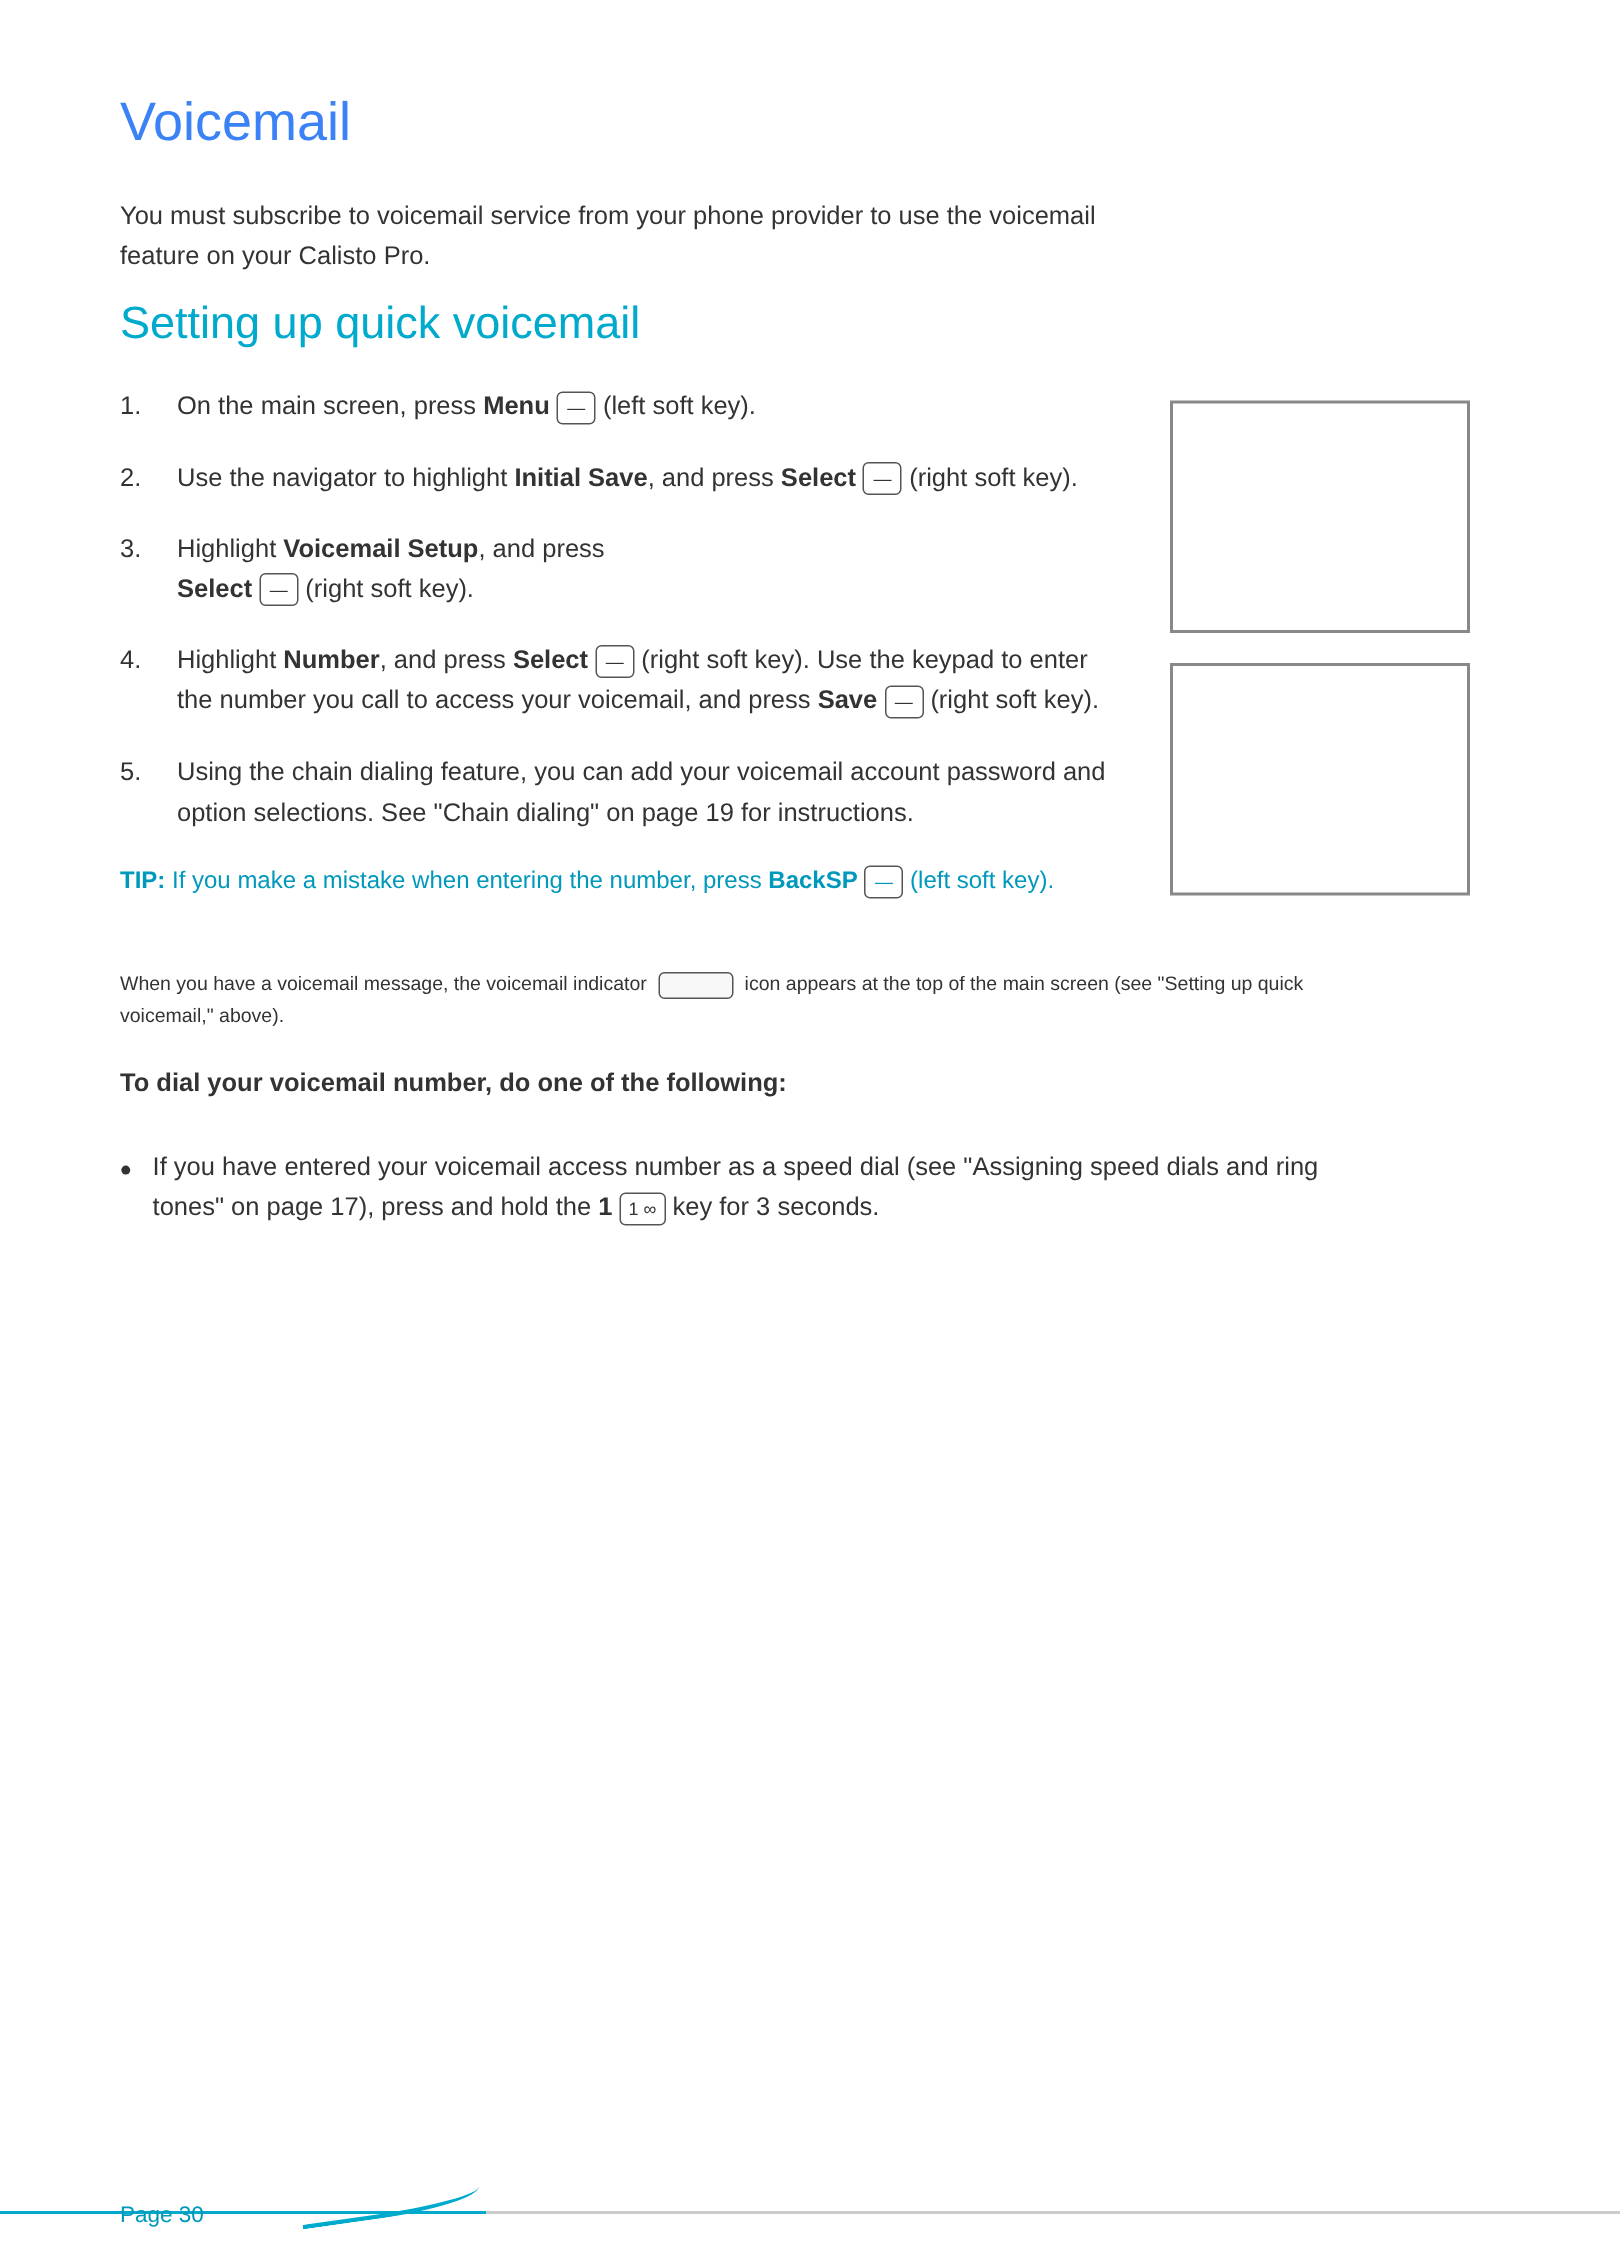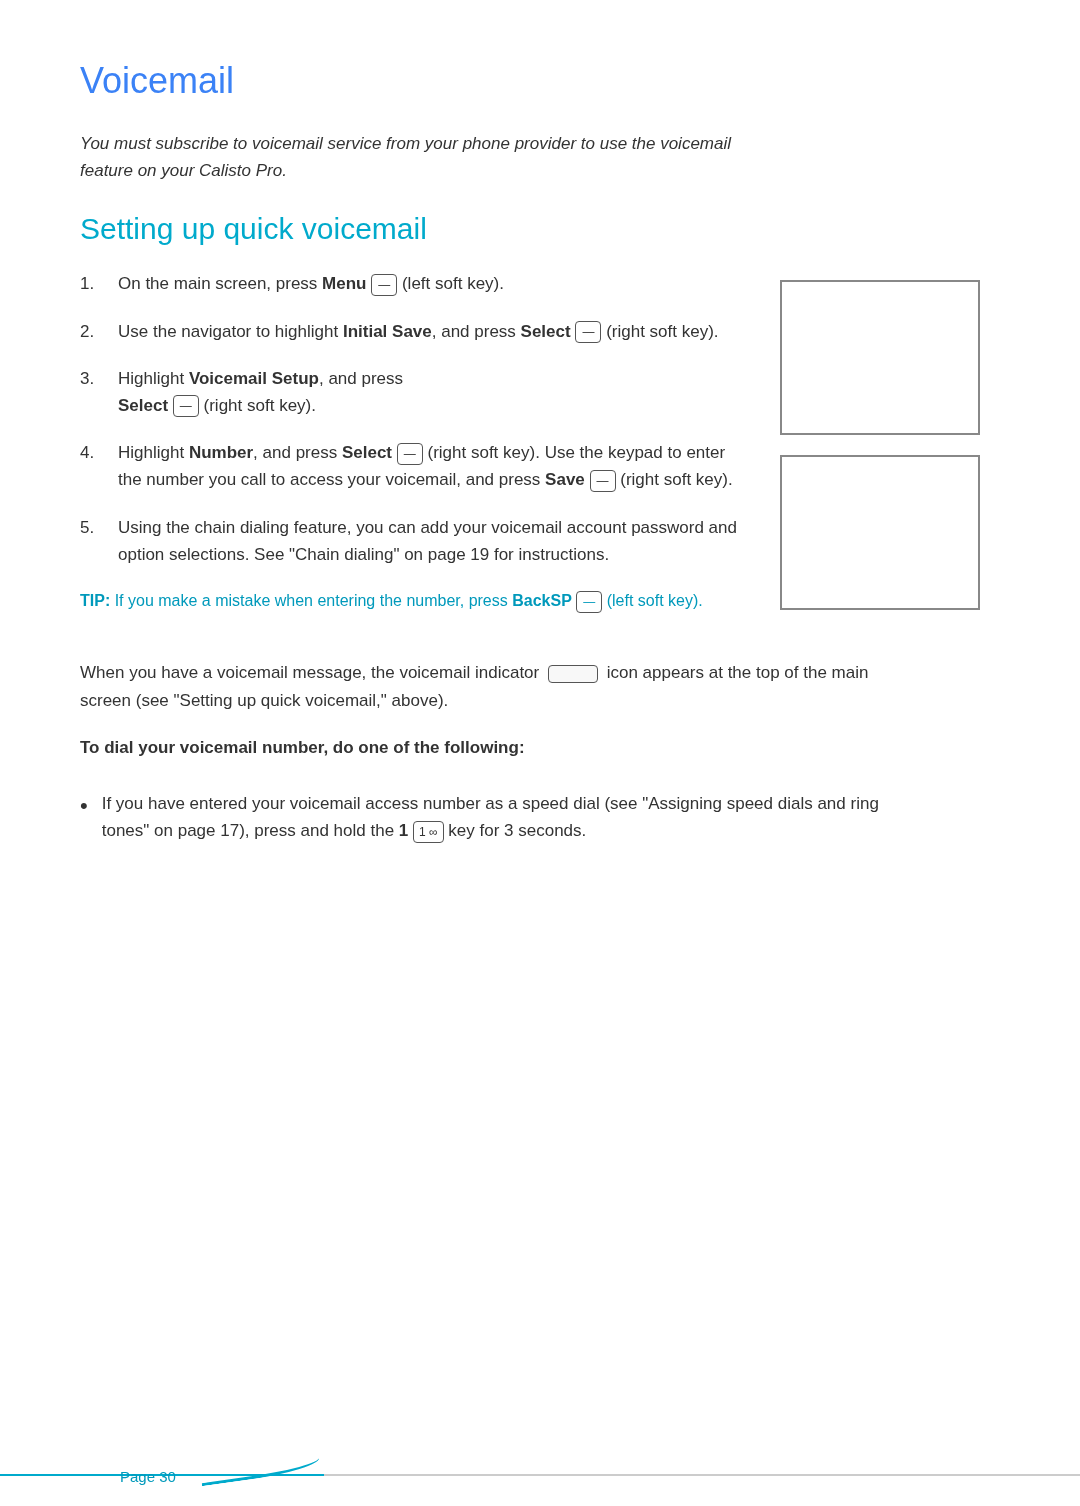--- a/index.html
+++ b/index.html
@@ -24,23 +24,22 @@
       color: #3b82f6;
       font-weight: 400;
       margin-bottom: 28px;
       font-family: Arial, Helvetica, sans-serif;
     }
 
     .intro-text {
       font-size: 17px;
       color: #333;
       line-height: 1.6;
-      margin-bottom: 28px;
+      margin-bottom: 15px;
       max-width: 680px;
-      font-style: italic;
     }
 
     .section-title {
       font-size: 30px;
       color: #00aacc;
       font-weight: 400;
       margin-bottom: 24px;
     }
 
     .content-area {
@@ -117,21 +116,21 @@
     .tip-block .bold {
       font-weight: bold;
       color: #0099bb;
     }
 
     .checking-section {
       margin-top: 10px;
     }
 
     .checking-intro {
-      font-size: 17px;
+      font-size: 13px;
       color: #333;
       line-height: 1.6;
       margin-bottom: 20px;
       max-width: 820px;
     }
 
     .checking-intro2 {
       font-size: 17px;
       color: #333;
       line-height: 1.6;
@@ -165,21 +164,21 @@
     }
 
     .page-footer {
       position: absolute;
       bottom: 0;
       left: 0;
       right: 0;
       height: 60px;
       display: flex;
       align-items: center;
-      padding-left: 120px;
+      padding-left: 80px;
     }
 
     .page-number {
       color: #0099bb;
       font-size: 15px;
       position: relative;
       z-index: 2;
     }
 
     .footer-line {

